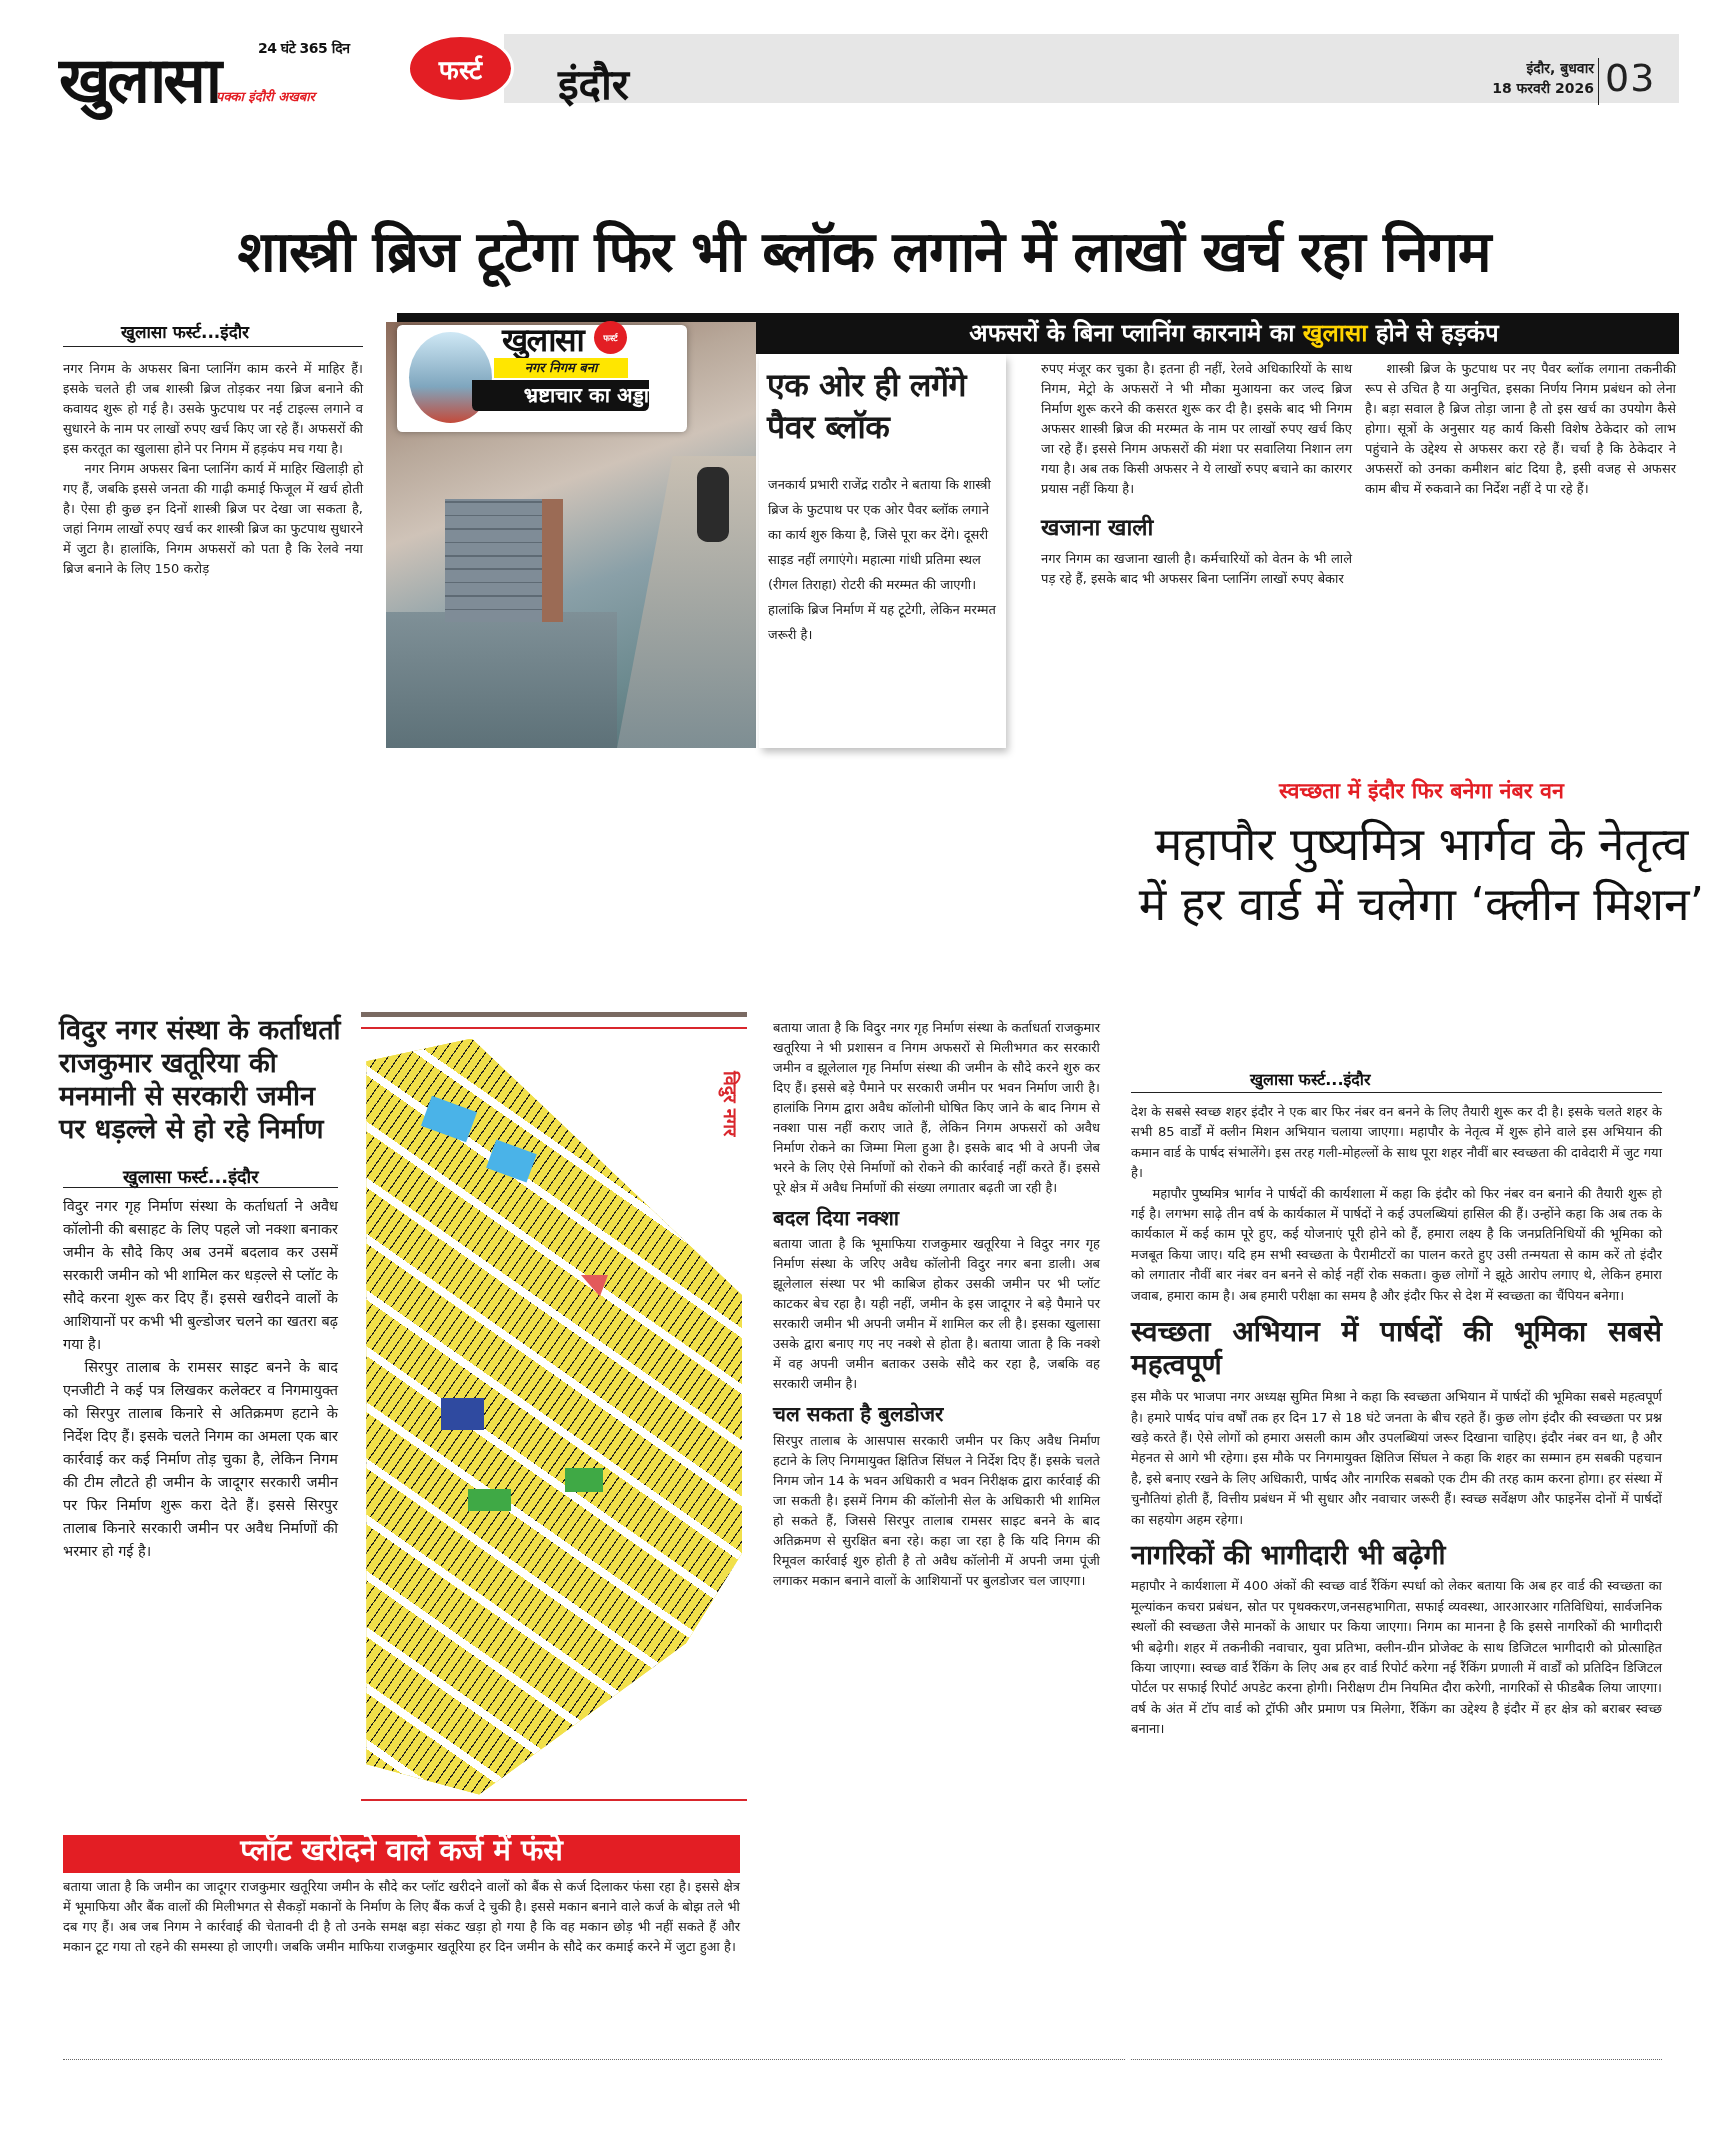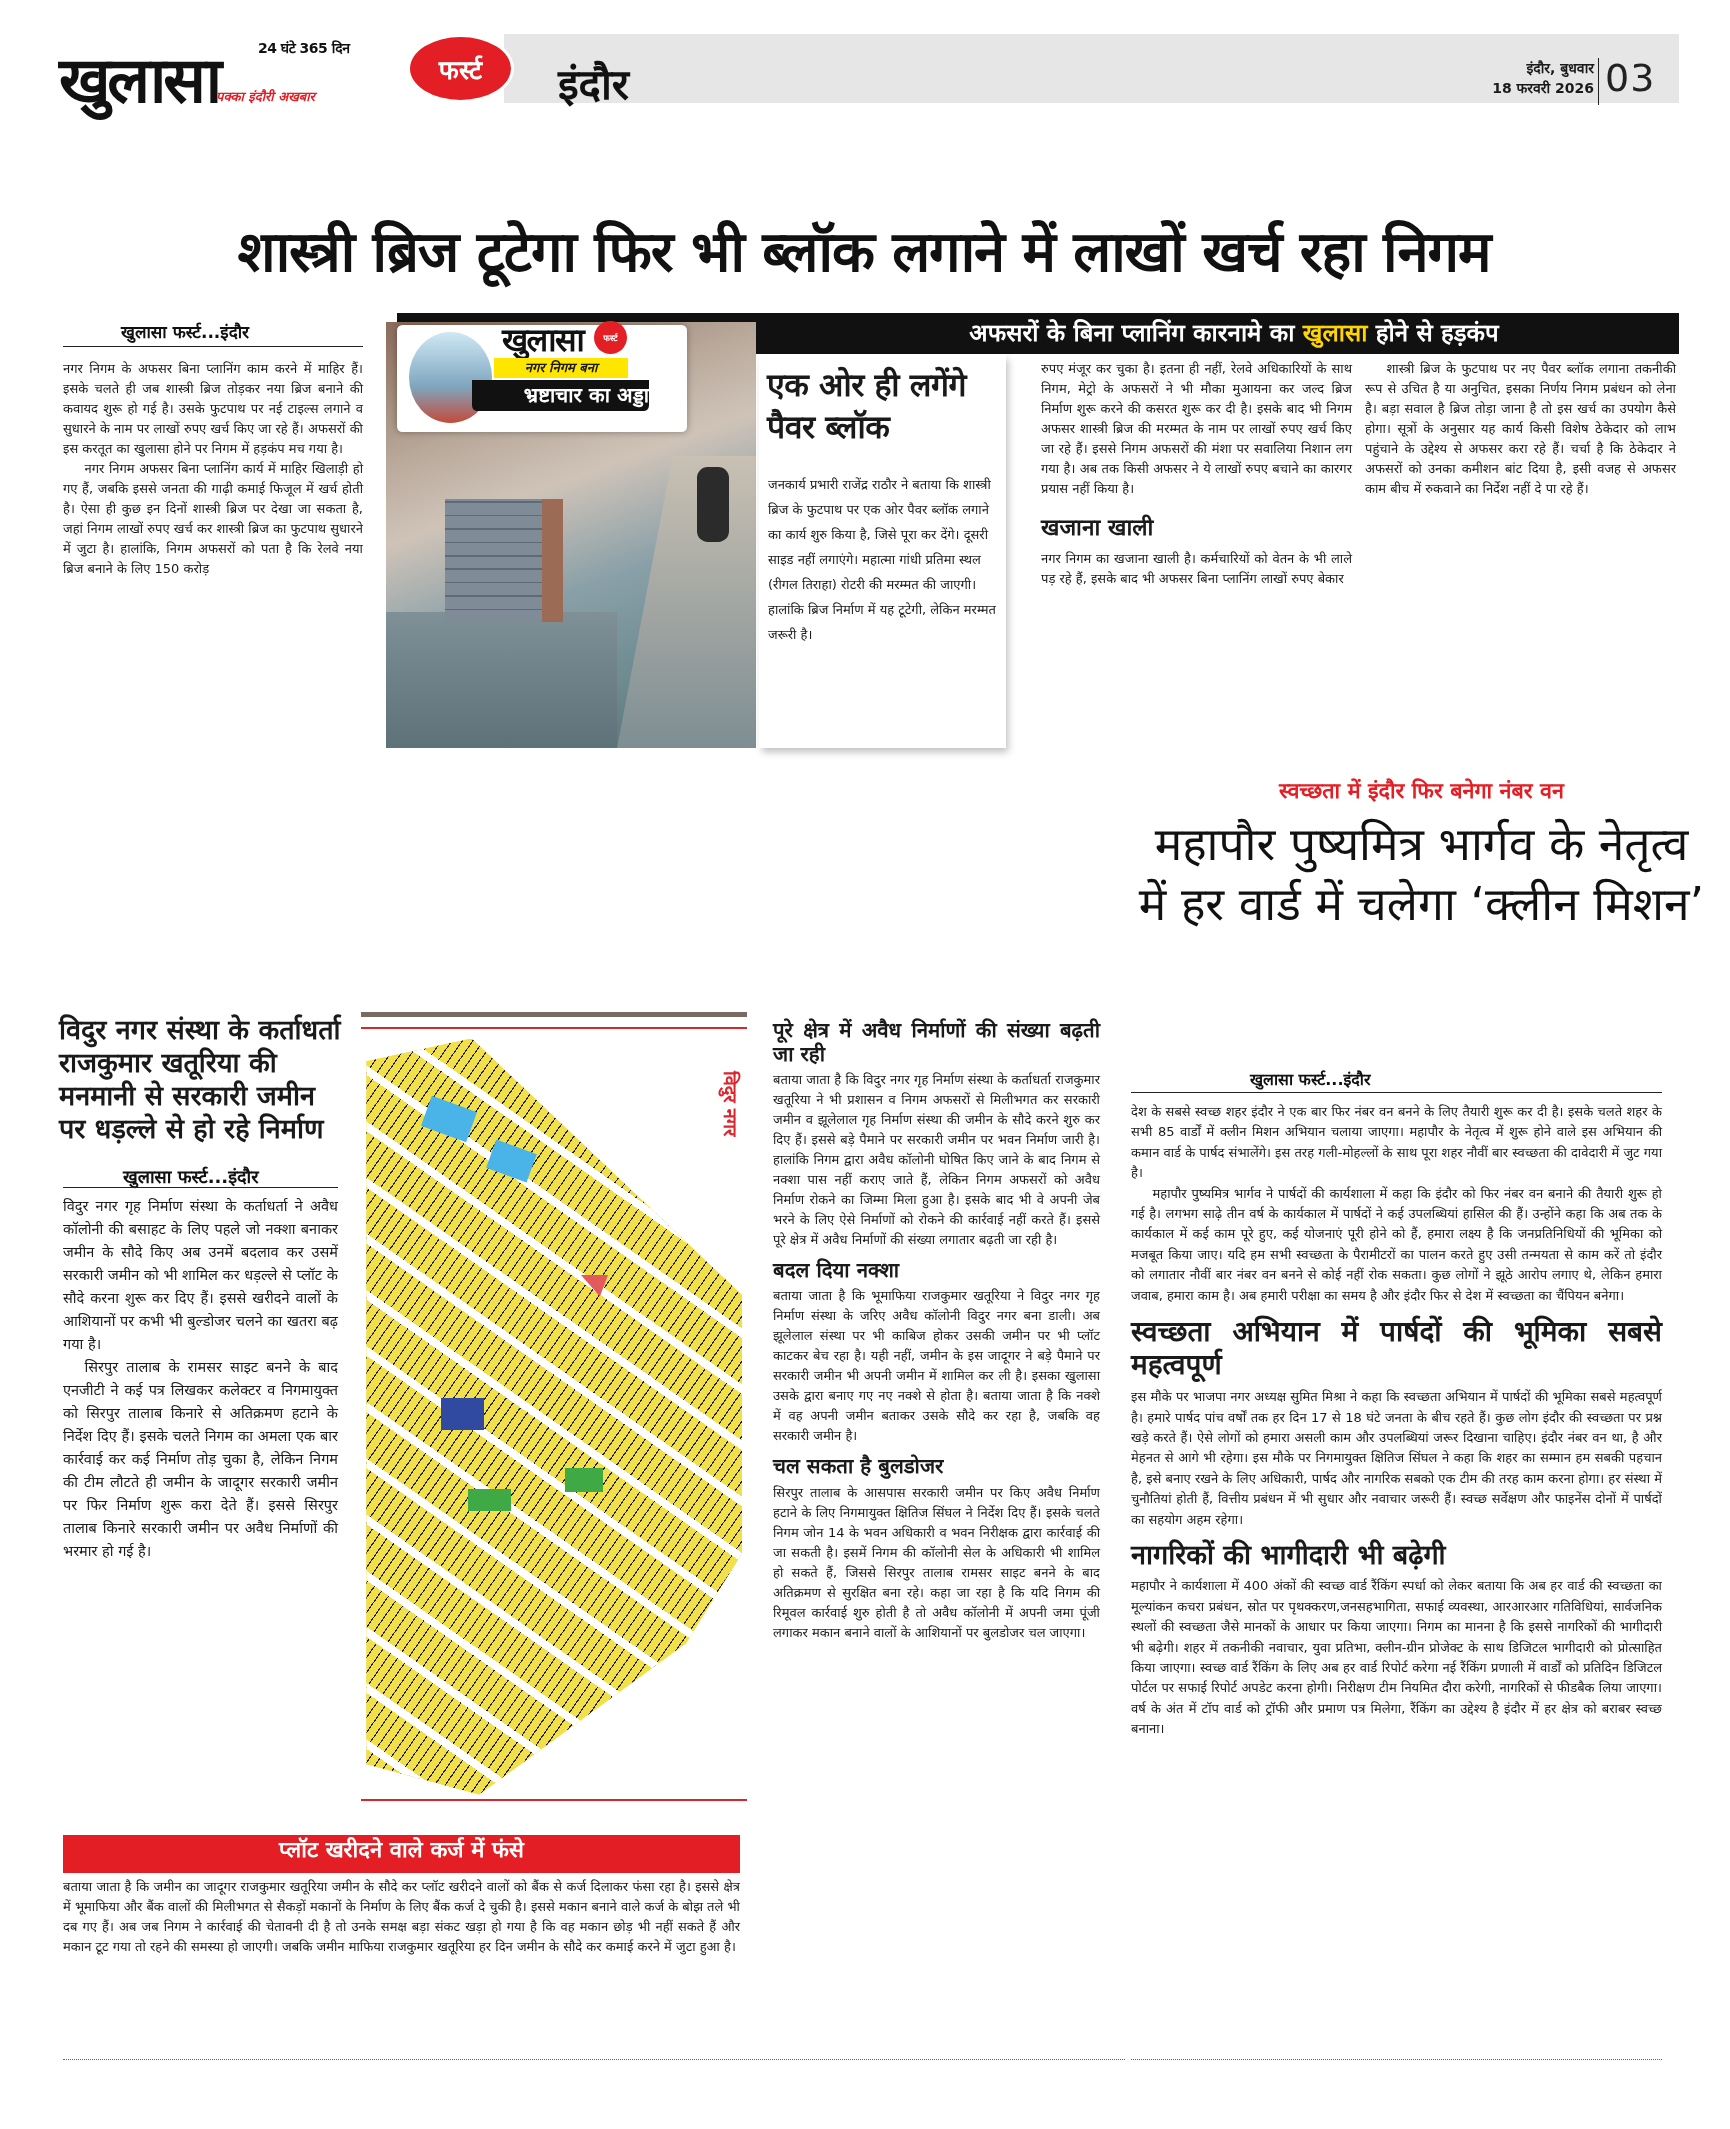--- a/index.html
+++ b/index.html
@@ -87,21 +87,21 @@
   .col-left2-head { left: 59px; top: 1014px; width: 284px; font-size: 27px; font-weight: bold; line-height: 1.22; }
   .col-left2-by { left: 123px; top: 1164px; font-size: 18px; }
   .col-left2-rule { left: 63px; top: 1187px; width: 275px; }
   .col-left2-body { left: 63px; top: 1195px; width: 275px; font-size: 14.5px; line-height: 23px; }
   .col-mid-body { left: 773px; top: 1081px; width: 327px; font-size: 13px; line-height: 20px; }
 
   .right-by { left: 1250px; top: 1068px; font-size: 16px; }
   .right-rule { left: 1131px; top: 1092px; width: 531px; }
   .right-body { left: 1131px; top: 1102px; width: 531px; font-size: 13px; line-height: 20.4px; }
 
-  .red-banner { left: 63px; top: 1835px; width: 677px; height: 38px; background: #e31e24; color: #fff; text-align: center; font-size: 22px; font-weight: bold; line-height: 30px; }
+  .red-banner { left: 63px; top: 1835px; width: 677px; height: 38px; background: #e31e24; color: #fff; text-align: center; font-size: 29px; font-weight: bold; line-height: 30px; }
   .bottom-body { left: 63px; top: 1877px; width: 677px; font-size: 13px; line-height: 20px; }
   .dots { border-top: 1.1px dotted #666; height: 0; }
 </style>
 </head>
 <body>
 
 <div class="abs mast-band"></div>
 <div class="abs logo-tag">24 घंटे 365 दिन</div>
 <div class="abs logo-main">खुलासा</div>
 <div class="abs logo-circle">
@@ -174,21 +174,20 @@
   <div class="pond2"></div>
   <div class="park1"></div>
   <div class="park2"></div>
   <div class="school"></div>
   <div class="tri"></div>
   <div class="label">विदुर नगर</div>
   <div class="redline b"></div>
 </div>
 
 <div class="abs body col-mid-body" style="top:1018px;">
-  <div class="sub-head" style="font-size:20.4px;margin-bottom:3.2px;">पूरे क्षेत्र में अवैध निर्माणों की संख्या बढ़ती जा रही</div>
   <p>बताया जाता है कि विदुर नगर गृह निर्माण संस्था के कर्ताधर्ता राजकुमार खतूरिया ने भी प्रशासन व निगम अफसरों से मिलीभगत कर सरकारी जमीन व झूलेलाल गृह निर्माण संस्था की जमीन के सौदे करने शुरु कर दिए हैं। इससे बड़े पैमाने पर सरकारी जमीन पर भवन निर्माण जारी है। हालांकि निगम द्वारा अवैध कॉलोनी घोषित किए जाने के बाद निगम से नक्शा पास नहीं कराए जाते हैं, लेकिन निगम अफसरों को अवैध निर्माण रोकने का जिम्मा मिला हुआ है। इसके बाद भी वे अपनी जेब भरने के लिए ऐसे निर्माणों को रोकने की कार्रवाई नहीं करते हैं। इससे पूरे क्षेत्र में अवैध निर्माणों की संख्या लगातार बढ़ती जा रही है।</p>
   <div class="sub-head" style="font-size:20.4px;margin:7.5px 0 4.3px;">बदल दिया नक्शा</div>
   <p>बताया जाता है कि भूमाफिया राजकुमार खतूरिया ने विदुर नगर गृह निर्माण संस्था के जरिए अवैध कॉलोनी विदुर नगर बना डाली। अब झूलेलाल संस्था पर भी काबिज होकर उसकी जमीन पर भी प्लॉट काटकर बेच रहा है। यही नहीं, जमीन के इस जादूगर ने बड़े पैमाने पर सरकारी जमीन भी अपनी जमीन में शामिल कर ली है। इसका खुलासा उसके द्वारा बनाए गए नए नक्शे से होता है। बताया जाता है कि नक्शे में वह अपनी जमीन बताकर उसके सौदे कर रहा है, जबकि वह सरकारी जमीन है।</p>
   <div class="sub-head" style="font-size:20.4px;margin:7.5px 0 4.3px;">चल सकता है बुलडोजर</div>
   <p>सिरपुर तालाब के आसपास सरकारी जमीन पर किए अवैध निर्माण हटाने के लिए निगमायुक्त क्षितिज सिंघल ने निर्देश दिए हैं। इसके चलते निगम जोन 14 के भवन अधिकारी व भवन निरीक्षक द्वारा कार्रवाई की जा सकती है। इसमें निगम की कॉलोनी सेल के अधिकारी भी शामिल हो सकते हैं, जिससे सिरपुर तालाब रामसर साइट बनने के बाद अतिक्रमण से सुरक्षित बना रहे। कहा जा रहा है कि यदि निगम की रिमूवल कार्रवाई शुरु होती है तो अवैध कॉलोनी में अपनी जमा पूंजी लगाकर मकान बनाने वालों के आशियानों पर बुलडोजर चल जाएगा।</p>
 </div>
 
 <div class="abs red-banner">प्लॉट खरीदने वाले कर्ज में फंसे</div>
 <div class="abs body bottom-body">बताया जाता है कि जमीन का जादूगर राजकुमार खतूरिया जमीन के सौदे कर प्लॉट खरीदने वालों को बैंक से कर्ज दिलाकर फंसा रहा है। इससे क्षेत्र में भूमाफिया और बैंक वालों की मिलीभगत से सैकड़ों मकानों के निर्माण के लिए बैंक कर्ज दे चुकी है। इससे मकान बनाने वाले कर्ज के बोझ तले भी दब गए हैं। अब जब निगम ने कार्रवाई की चेतावनी दी है तो उनके समक्ष बड़ा संकट खड़ा हो गया है कि वह मकान छोड़ भी नहीं सकते हैं और मकान टूट गया तो रहने की समस्या हो जाएगी। जबकि जमीन माफिया राजकुमार खतूरिया हर दिन जमीन के सौदे कर कमाई करने में जुटा हुआ है।</div>
 <div class="abs dots" style="left:63px;top:2059px;width:1062px;"></div>

